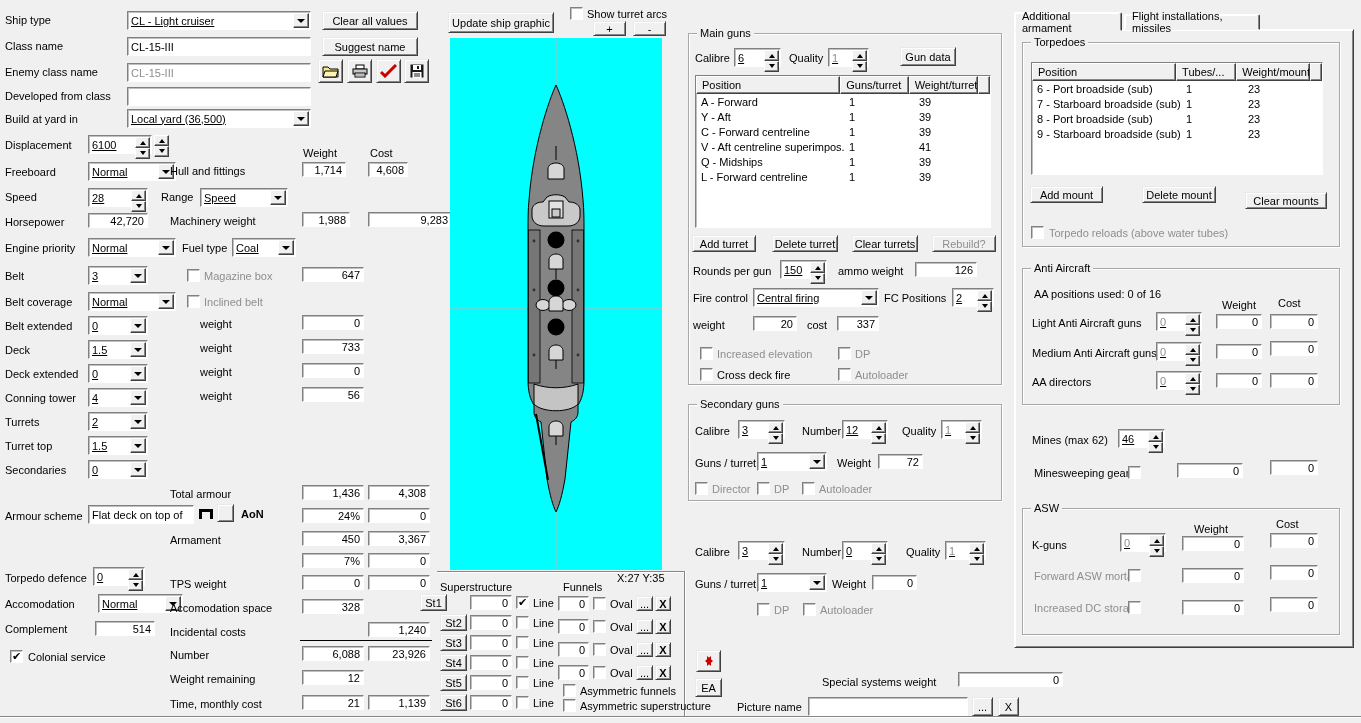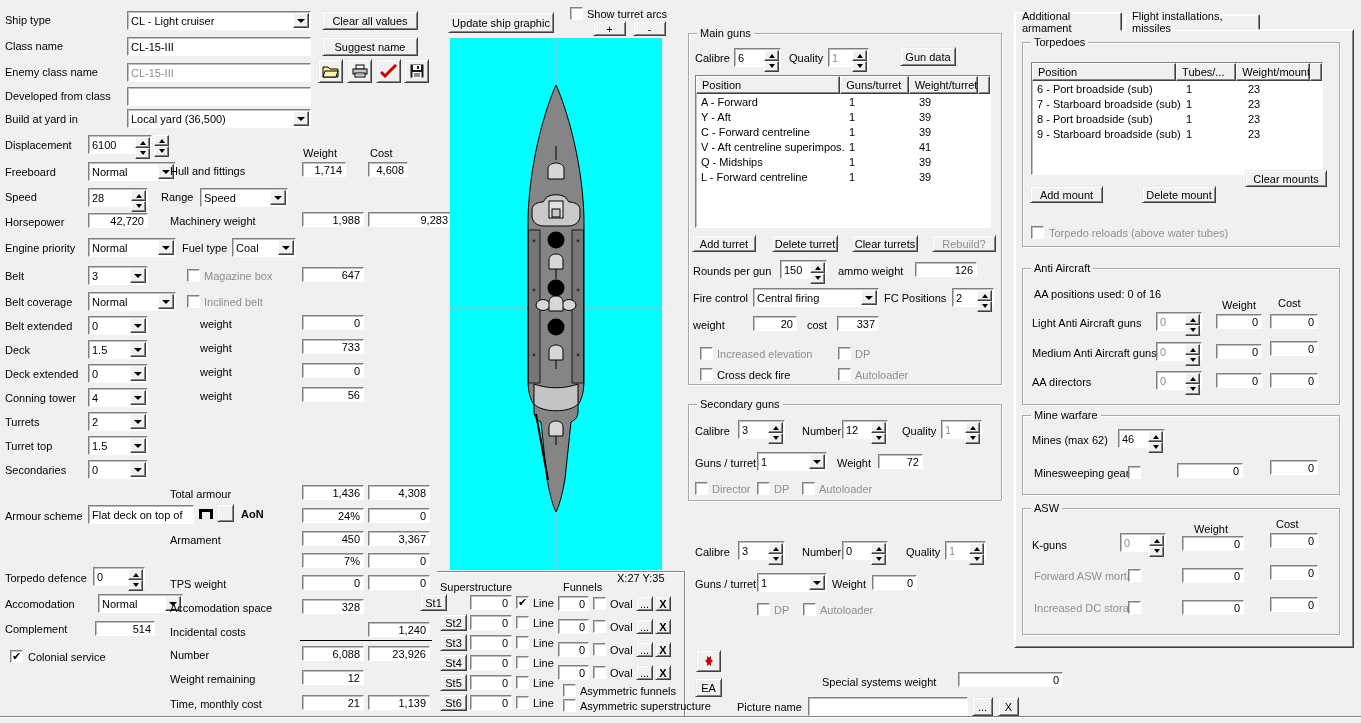--- a/index.html
+++ b/index.html
@@ -9,21 +9,21 @@
   .lb { position:absolute; white-space:nowrap; line-height:12px; }
   .dis { color:#8e8e8e; }
   .bold { font-weight:bold; }
   .fld { position:absolute; background:#fff; border:1px solid; border-color:#808080 #fff #fff #808080;
          box-shadow:inset 1px 1px 0 rgba(0,0,0,.25); display:flex; align-items:center;
          justify-content:flex-end; padding:0 3px; height:15px; }
   .btn { position:absolute; background:#f0f0f0; border:1px solid; border-color:#e9e9e9 #404040 #404040 #e9e9e9;
          box-shadow:inset 1px 1px 0 #fff, inset -1px -1px 0 #868686; display:flex; align-items:center;
          justify-content:center; cursor:default; white-space:nowrap; }
   .cmb, .spn { position:absolute; background:#fff; border:1px solid; border-color:#808080 #fff #fff #808080;
-         box-shadow:inset 1px 1px 0 rgba(0,0,0,.25); display:flex; }
+         box-shadow:inset 1px 1px 0 rgba(0,0,0,.25); display:flex;text-decoration:underline; }
   .cv { flex:1; display:flex; align-items:center; padding:0 3px; overflow:hidden; white-space:nowrap; }
   .ca { width:16px; margin:1px; background:#f0f0f0; border:1px solid; border-color:#fff #404040 #404040 #fff;
         box-shadow:inset -1px -1px 0 #868686; display:flex; align-items:center; justify-content:center; }
   .ca::after { content:""; border:4px solid transparent; border-top:4px solid #000; margin-top:4px; }
   .sb { width:15px; margin:1px; display:flex; flex-direction:column; }
   .sbx { position:absolute; display:flex; flex-direction:column; }
   .sb div, .sbx div { flex:1; background:#f0f0f0; border:1px solid; border-color:#fff #404040 #404040 #fff;
         box-shadow:inset -1px -1px 0 #868686; display:flex; align-items:center; justify-content:center; }
   .up::after { content:""; border:3px solid transparent; border-bottom:4px solid #000; margin-bottom:2px; }
   .dn::after { content:""; border:3px solid transparent; border-top:4px solid #000; margin-top:2px; }
@@ -240,21 +240,21 @@
   <div class="fld" style="left:95px;top:621px;width:60px">514</div>
   <span class="cb ck" style="left:10px;top:650px"></span>
   <div class="lb" style="left:28px;top:651px">Colonial service</div>
 
   <div class="lb" style="left:303px;top:147px">Weight</div>
   <div class="lb" style="left:370px;top:147px">Cost</div>
   <div class="lb" style="left:170px;top:165px">Hull and fittings</div>
   <div class="fld" style="left:302px;top:162px;width:44px">1,714</div>
   <div class="fld" style="left:368px;top:162px;width:40px">4,608</div>
   <div class="lb" style="left:170px;top:215px">Machinery weight</div>
-  <div class="fld" style="left:302px;top:212px;width:62px">1,988</div>
+  <div class="fld" style="left:302px;top:212px;width:48px">1,988</div>
   <div class="fld" style="left:368px;top:212px;width:84px">9,283</div>
 
   <div class="lb" style="left:170px;top:488px">Total armour</div>
   <div class="fld" style="left:302px;top:485px;width:62px">1,436</div>
   <div class="fld" style="left:368px;top:485px;width:62px">4,308</div>
   <div class="fld" style="left:302px;top:508px;width:62px">24%</div>
   <div class="fld" style="left:368px;top:508px;width:62px">0</div>
   <div class="lb" style="left:170px;top:534px">Armament</div>
   <div class="fld" style="left:302px;top:531px;width:62px">450</div>
   <div class="fld" style="left:368px;top:531px;width:62px">3,367</div>
@@ -592,21 +592,21 @@
         <div class="td">23</div>
       </div>
     <div class="trow">
         <div class="td" style="width:149px">9 - Starboard broadside (sub)</div>
         <div class="td" style="width:62px">1</div>
         <div class="td">23</div>
       </div>
   </div>
   <div class="btn" style="left:1030px;top:186px;width:73px;height:17px">Add mount</div>
   <div class="btn" style="left:1142px;top:186px;width:74px;height:17px">Delete mount</div>
-  <div class="btn" style="left:1245px;top:170px;width:82px;height:17px">Clear mounts</div>
+  <div class="btn" style="left:1245px;top:192px;width:82px;height:17px">Clear mounts</div>
   <span class="cb" style="left:1031px;top:226px"></span>
   <div class="lb dis" style="left:1049px;top:227px">Torpedo reloads (above water tubes)</div>
 
   <div class="grp" style="left:1022px;top:268px;width:318px;height:137px">
     <div class="gt">Anti Aircraft</div>
   </div>
   <div class="lb" style="left:1034px;top:288px">AA positions used: 0 of 16</div>
   <div class="lb" style="left:1222px;top:299px">Weight</div>
   <div class="lb" style="left:1278px;top:297px">Cost</div>
   <div class="lb" style="left:1032px;top:317px">Light Anti Aircraft guns</div>
@@ -633,23 +633,20 @@
   <div class="spn" style="left:1156px;top:371px;width:46px;height:19px">
     <div class="cv dis">0</div>
     <div class="sb">
         <div class="up"></div>
         <div class="dn"></div>
       </div>
   </div>
   <div class="fld" style="left:1216px;top:373px;width:46px">0</div>
   <div class="fld" style="left:1270px;top:373px;width:48px">0</div>
 
-  <div class="grp" style="left:1022px;top:415px;width:318px;height:80px">
-    <div class="gt">Mine warfare</div>
-  </div>
   <div class="lb" style="left:1032px;top:434px">Mines (max 62)</div>
   <div class="spn" style="left:1118px;top:429px;width:47px;height:19px">
     <div class="cv">46</div>
     <div class="sb">
         <div class="up"></div>
         <div class="dn"></div>
       </div>
   </div>
   <div class="lb" style="left:1034px;top:467px">Minesweeping gear</div>
   <span class="cb" style="left:1128px;top:466px"></span>

